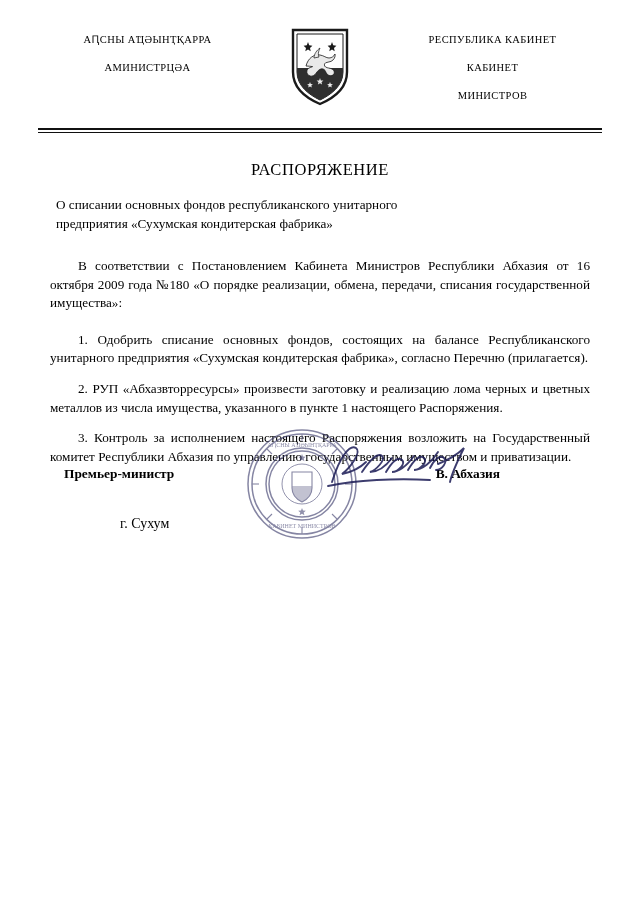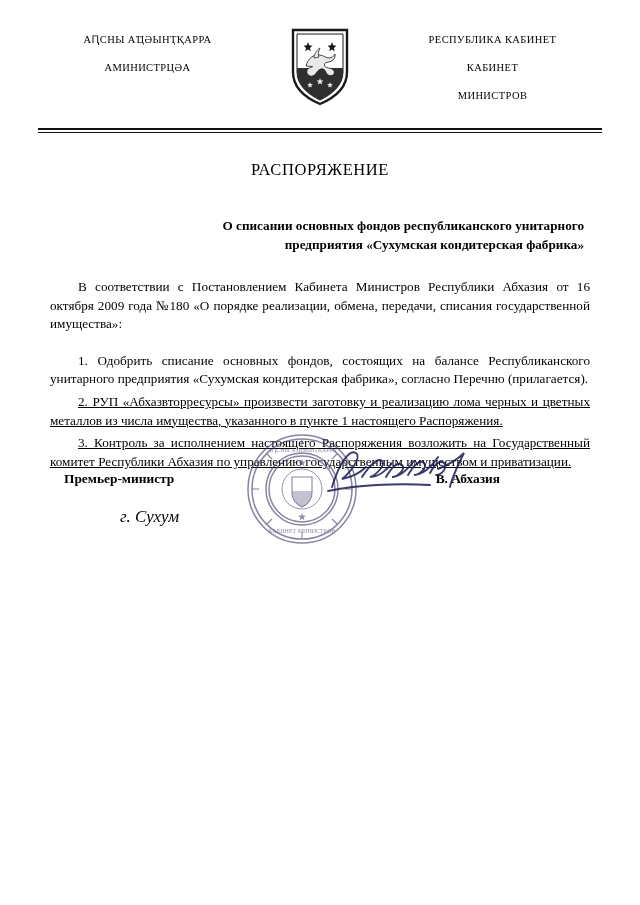--- a/index.html
+++ b/index.html
@@ -76,40 +76,40 @@
     padding: 0 14px;
   }
   .doc-title {
     text-align: center;
     font-weight: normal;
     font-size: 16.5px;
     letter-spacing: 0.6px;
     margin-top: 27px;
   }
   .doc-subtitle {
-    text-align: right;
-    font-weight: bold;
+    text-align: left;
+    font-weight: normal;
     font-size: 13.2px;
     line-height: 19px;
-    margin-top: 36px;
+    margin-top: 15px;
     padding: 0 6px;
   }
   .doc-subtitle div { white-space: nowrap; }
 
   p.para {
     font-size: 13.2px;
     line-height: 18.6px;
     text-align: justify;
     text-justify: inter-word;
     margin: 0;
     text-indent: 28px;
   }
   .block-intro { margin-top: 24px; }
   .block-items { margin-top: 18px; }
-  .block-items p.para + p.para { margin-top: 4px; text-decoration: underline; }
+  .block-items p.para + p.para { margin-top: 12px; }
 
   
   .sign-row {
     display: flex;
     align-items: center;
     position: relative;
     padding: 0 14px;
   }
   .sign-title {
     font-weight: bold;
@@ -140,25 +140,24 @@
     position: absolute;
     left: 276px;
     top: -28px;
     width: 150px;
     height: 60px;
     opacity: 0.85;
   }
   .signature svg { display: block; }
 
   .sign-meta {
-    margin-top: 18px;
+    margin-top: 30px;
     padding-left: 70px;
-    font-size: 17px;
+    font-size: 14px;
     line-height: 23px;
-    font-style: italic;
   }
   .sign-meta div { white-space: nowrap; }
 </style>
 </head>
 <body>
 
 <div class="page">
 
   <div class="header">
 

